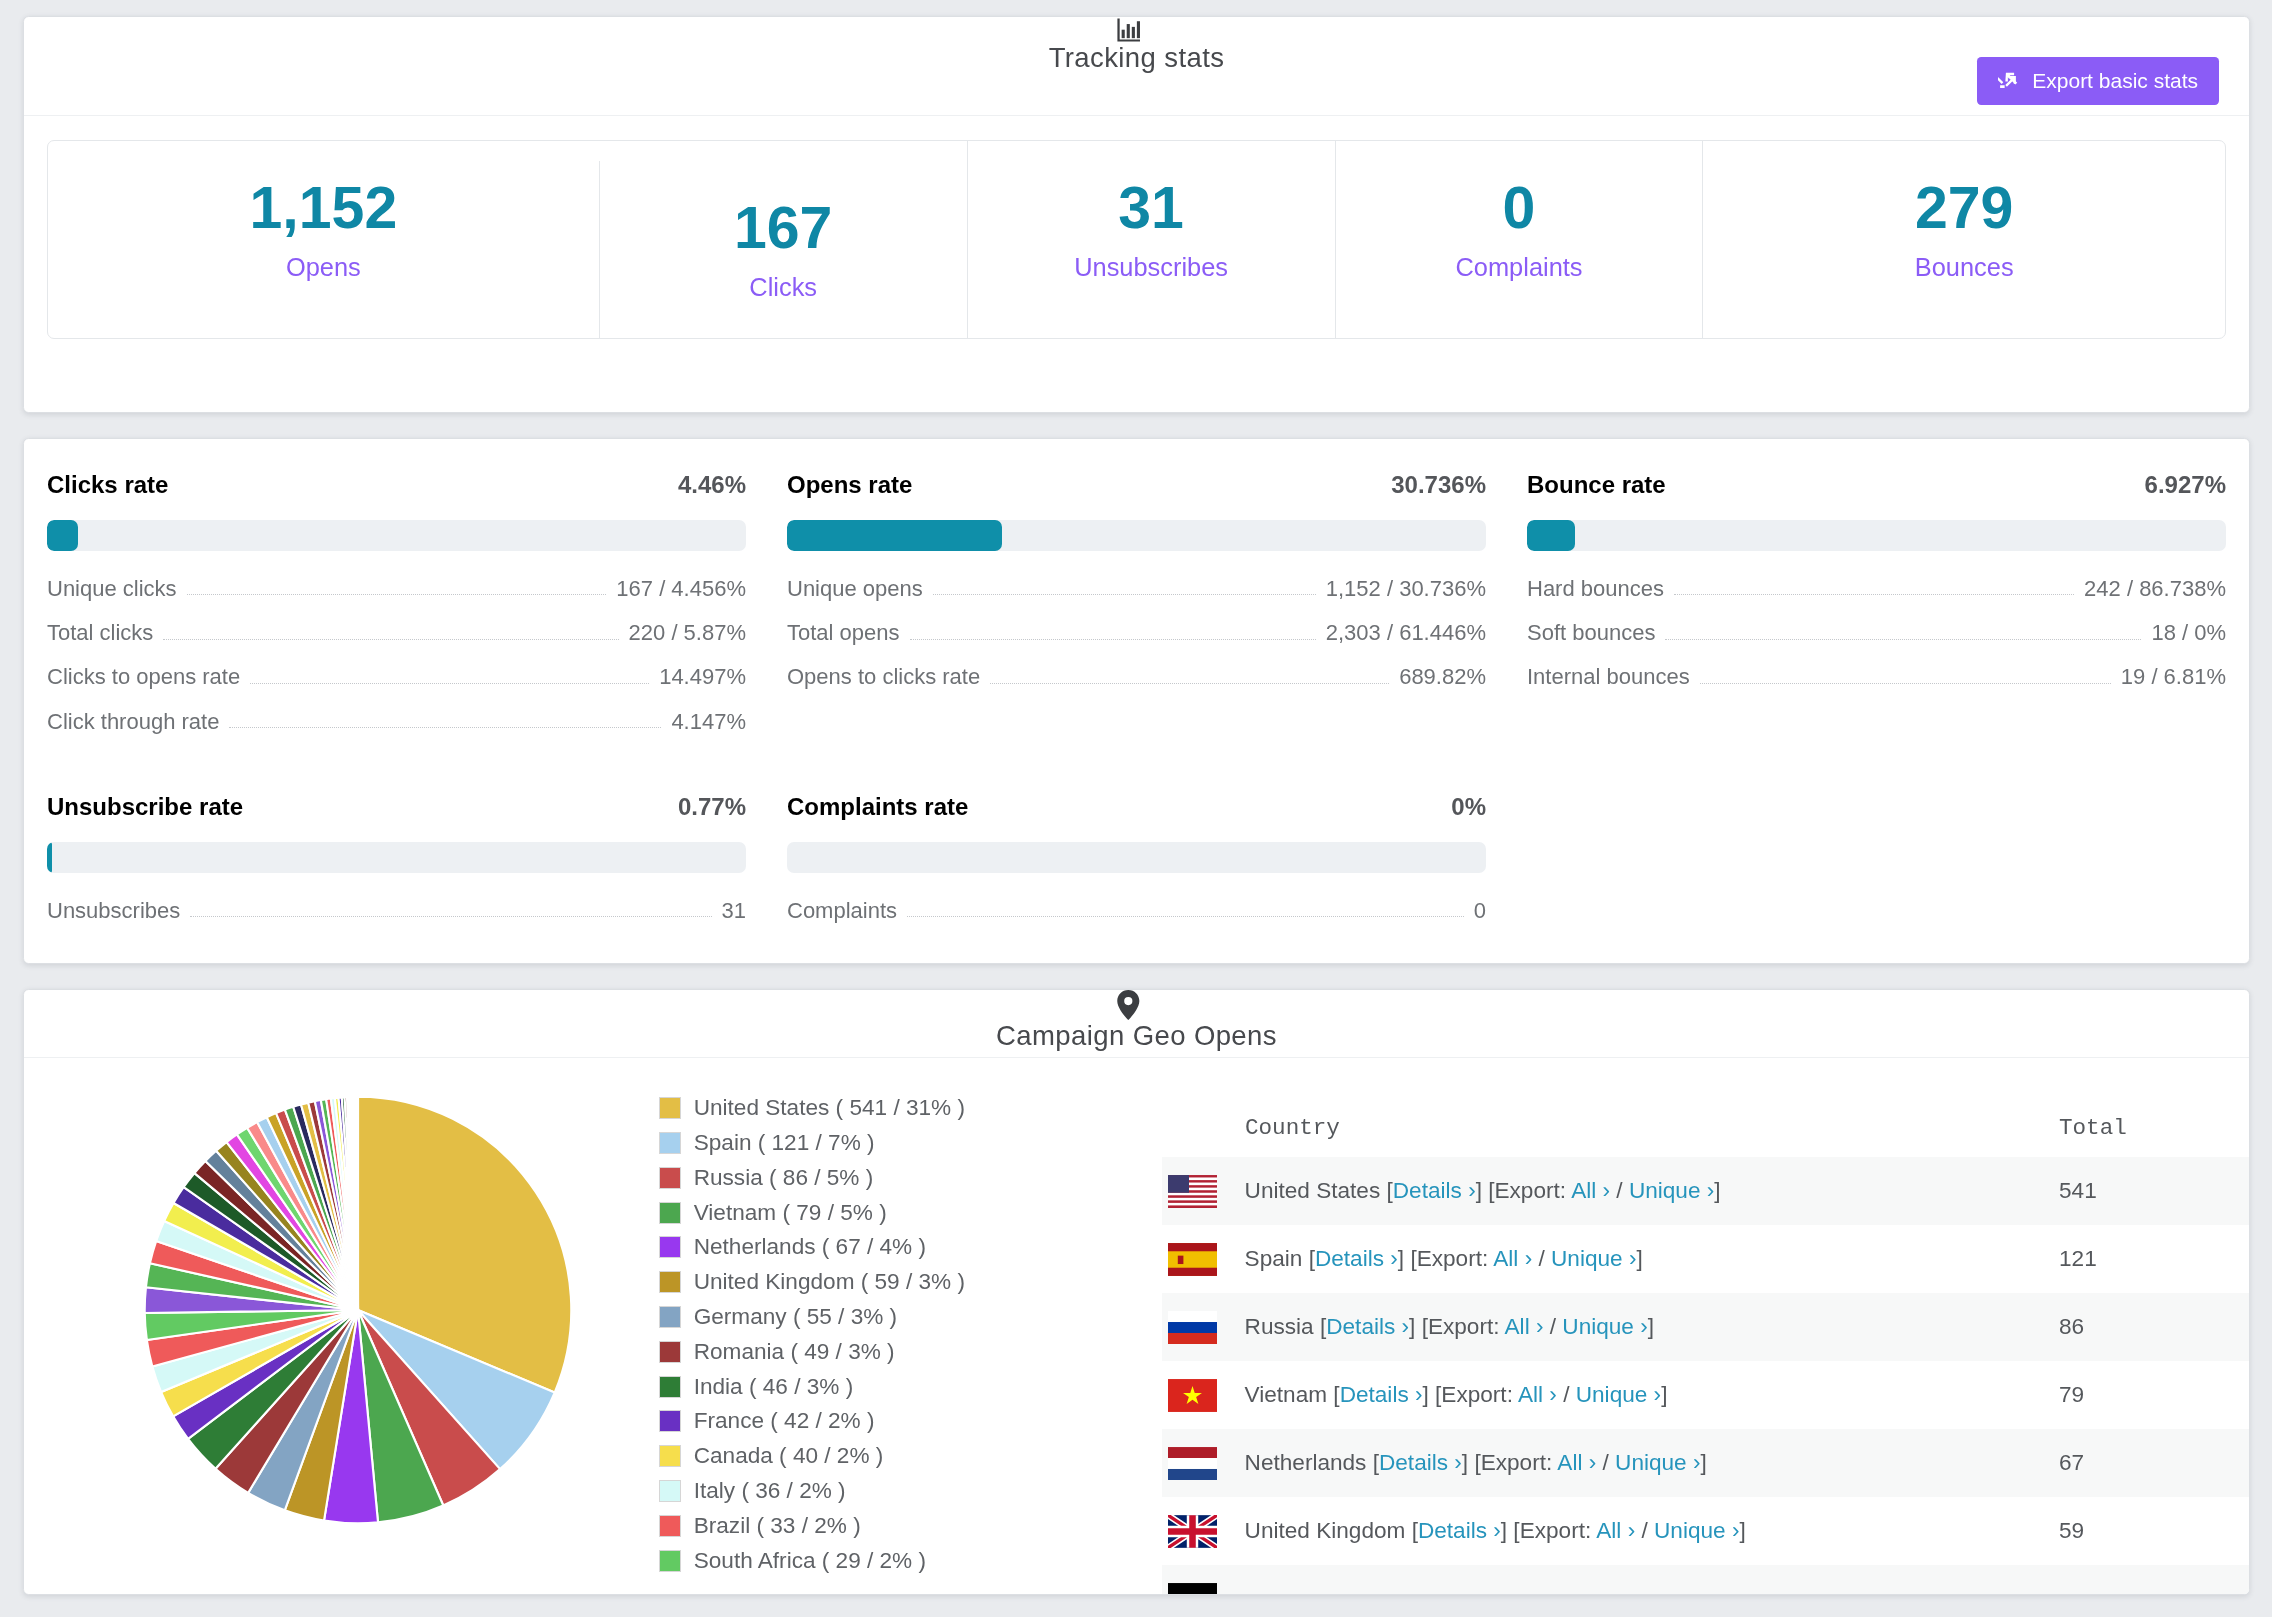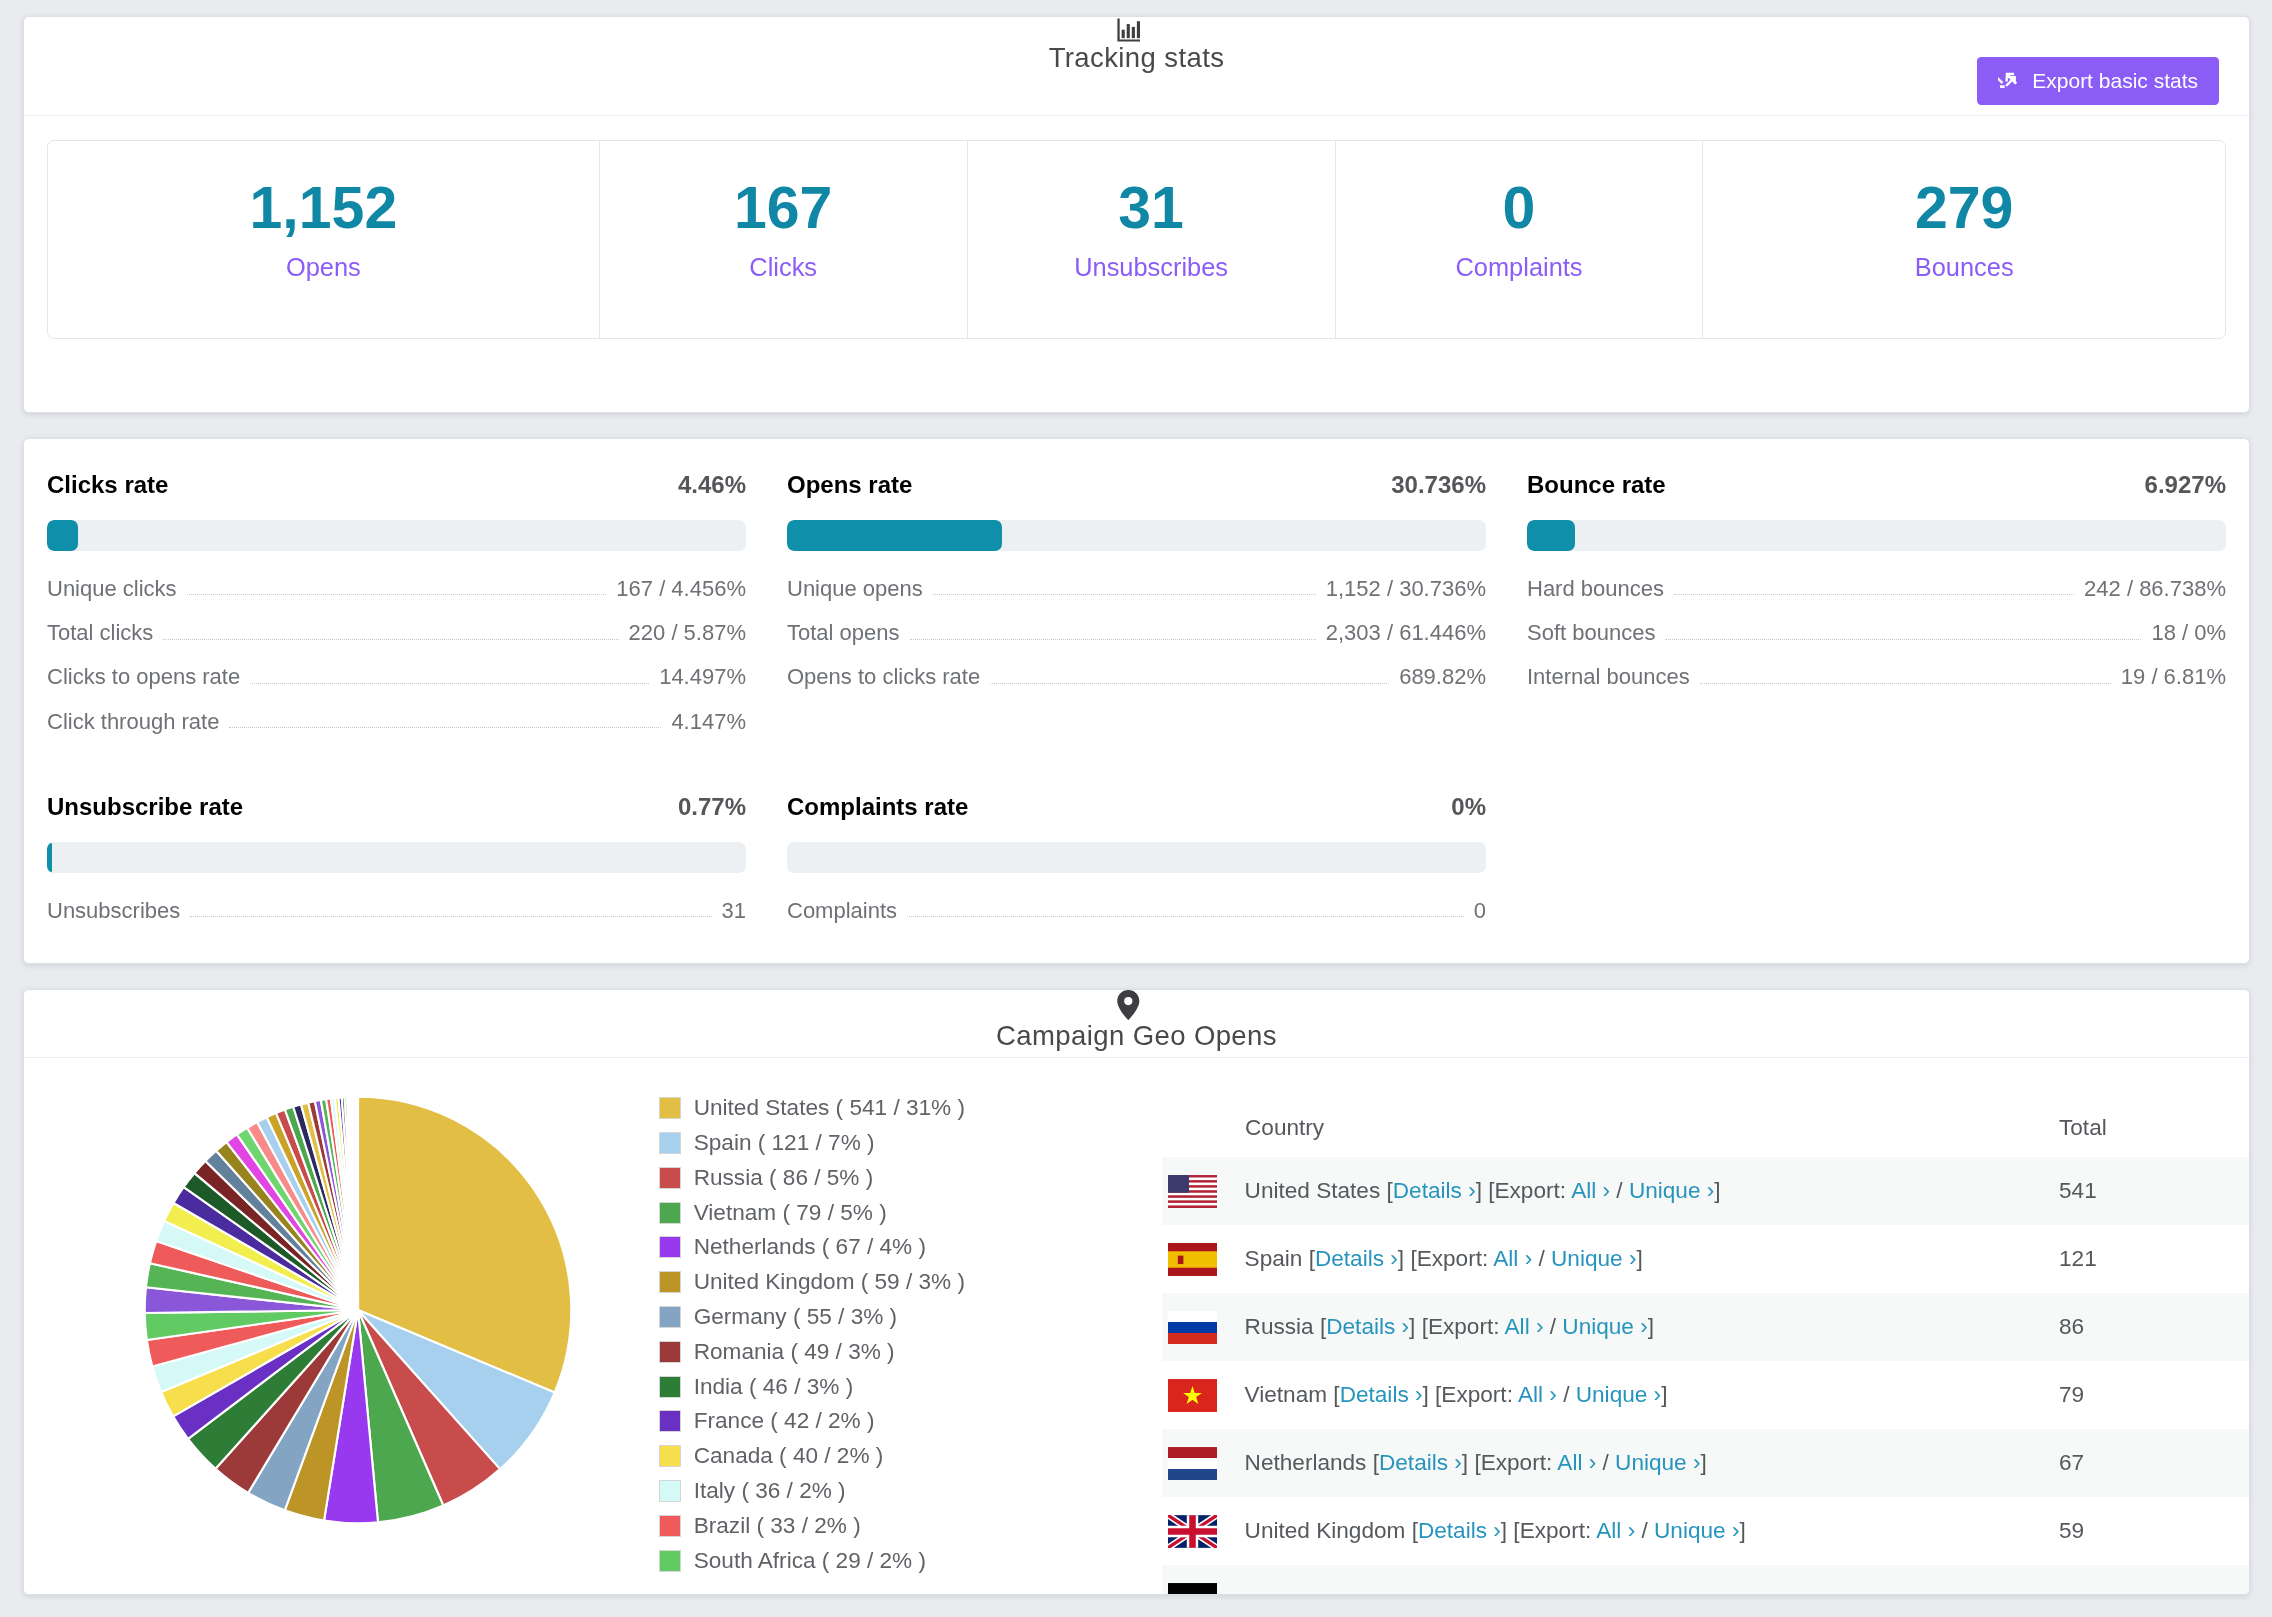--- a/index.html
+++ b/index.html
@@ -49,21 +49,21 @@
   .rate-row{display:flex;align-items:flex-end;font-size:22px;color:#6e7175;padding:9.2px 0;}
   .rate-row .leader{flex:1;border-bottom:1.4px dotted #c5c8cc;margin:0 10px 6.4px;}
   
   #card-geo{margin-top:25.4px;height:606px;overflow:hidden;}
   #geo-content{position:absolute;left:0;top:68px;right:0;bottom:0;}
   #pie-wrap{position:absolute;left:108px;top:25.4px;width:452px;height:452px;}
   #legend{position:absolute;left:635px;top:37px;display:flex;flex-direction:column;gap:8.8px;}
   .legend-item{display:flex;align-items:center;font-size:22.6px;color:#5f6266;}
   .legend-swatch{width:20px;height:20px;border:1.4px solid #d6d6d6;margin-right:12.7px;flex:none;}
   #geo-table{position:absolute;left:1138px;top:41px;width:1088px;}
-  .gt-header{display:flex;height:58px;align-items:center;font-size:22.6px;color:#55585c;}
+  .gt-header{display:flex;height:58px;align-items:center;font-size:22.6px;color:#55585c;font-family:Liberation Mono, monospace;}
   .gt-row{display:flex;height:68px;align-items:center;font-size:22.6px;color:#55585c;}
   .gt-row.striped{background:#f7f8f8;}
   .gt-flag{width:49px;margin:0 28px 0 5.6px;flex:none;display:flex;}
   .gt-country{flex:1;white-space:nowrap;}
   .gt-total{width:191px;flex:none;}
   .gt-header .gt-country{margin-left:83px;}
   a.tlink{color:#2694bc;text-decoration:none;cursor:pointer;}
   .gt-gray{color:#55585c;}
 </style>
 </head>
@@ -89,21 +89,21 @@
           <path fill="#fff" d="M1.5 11.5h3.2v2H1.5zM5.6 2.6l5.8 0-0 1.8-3.1 0 5.3 5.3-1.3 1.3-5.3-5.3 0 3.1-1.8 0z"></path>
         </svg>
     </span>
     <span>Export basic stats</span>
   </button>
   <div class="stats-grid">
       <div class="stat-cell" style="width: 25.3%;">
         <div class="num">1,152</div>
                  <div class="lbl">Opens</div>
       </div>
-      <div class="stat-cell" style="width: 16.9%;">
+      <div class="stat-cell" style="width: 16.9%; margin-top: 20px;">
         <div class="num">167</div>
                  <div class="lbl">Clicks</div>
       </div>
       <div class="stat-cell" style="width: 16.9%;">
         <div class="num">31</div>
                  <div class="lbl">Unsubscribes</div>
       </div>
       <div class="stat-cell" style="width: 16.9%;">
         <div class="num">0</div>
                  <div class="lbl">Complaints</div>

